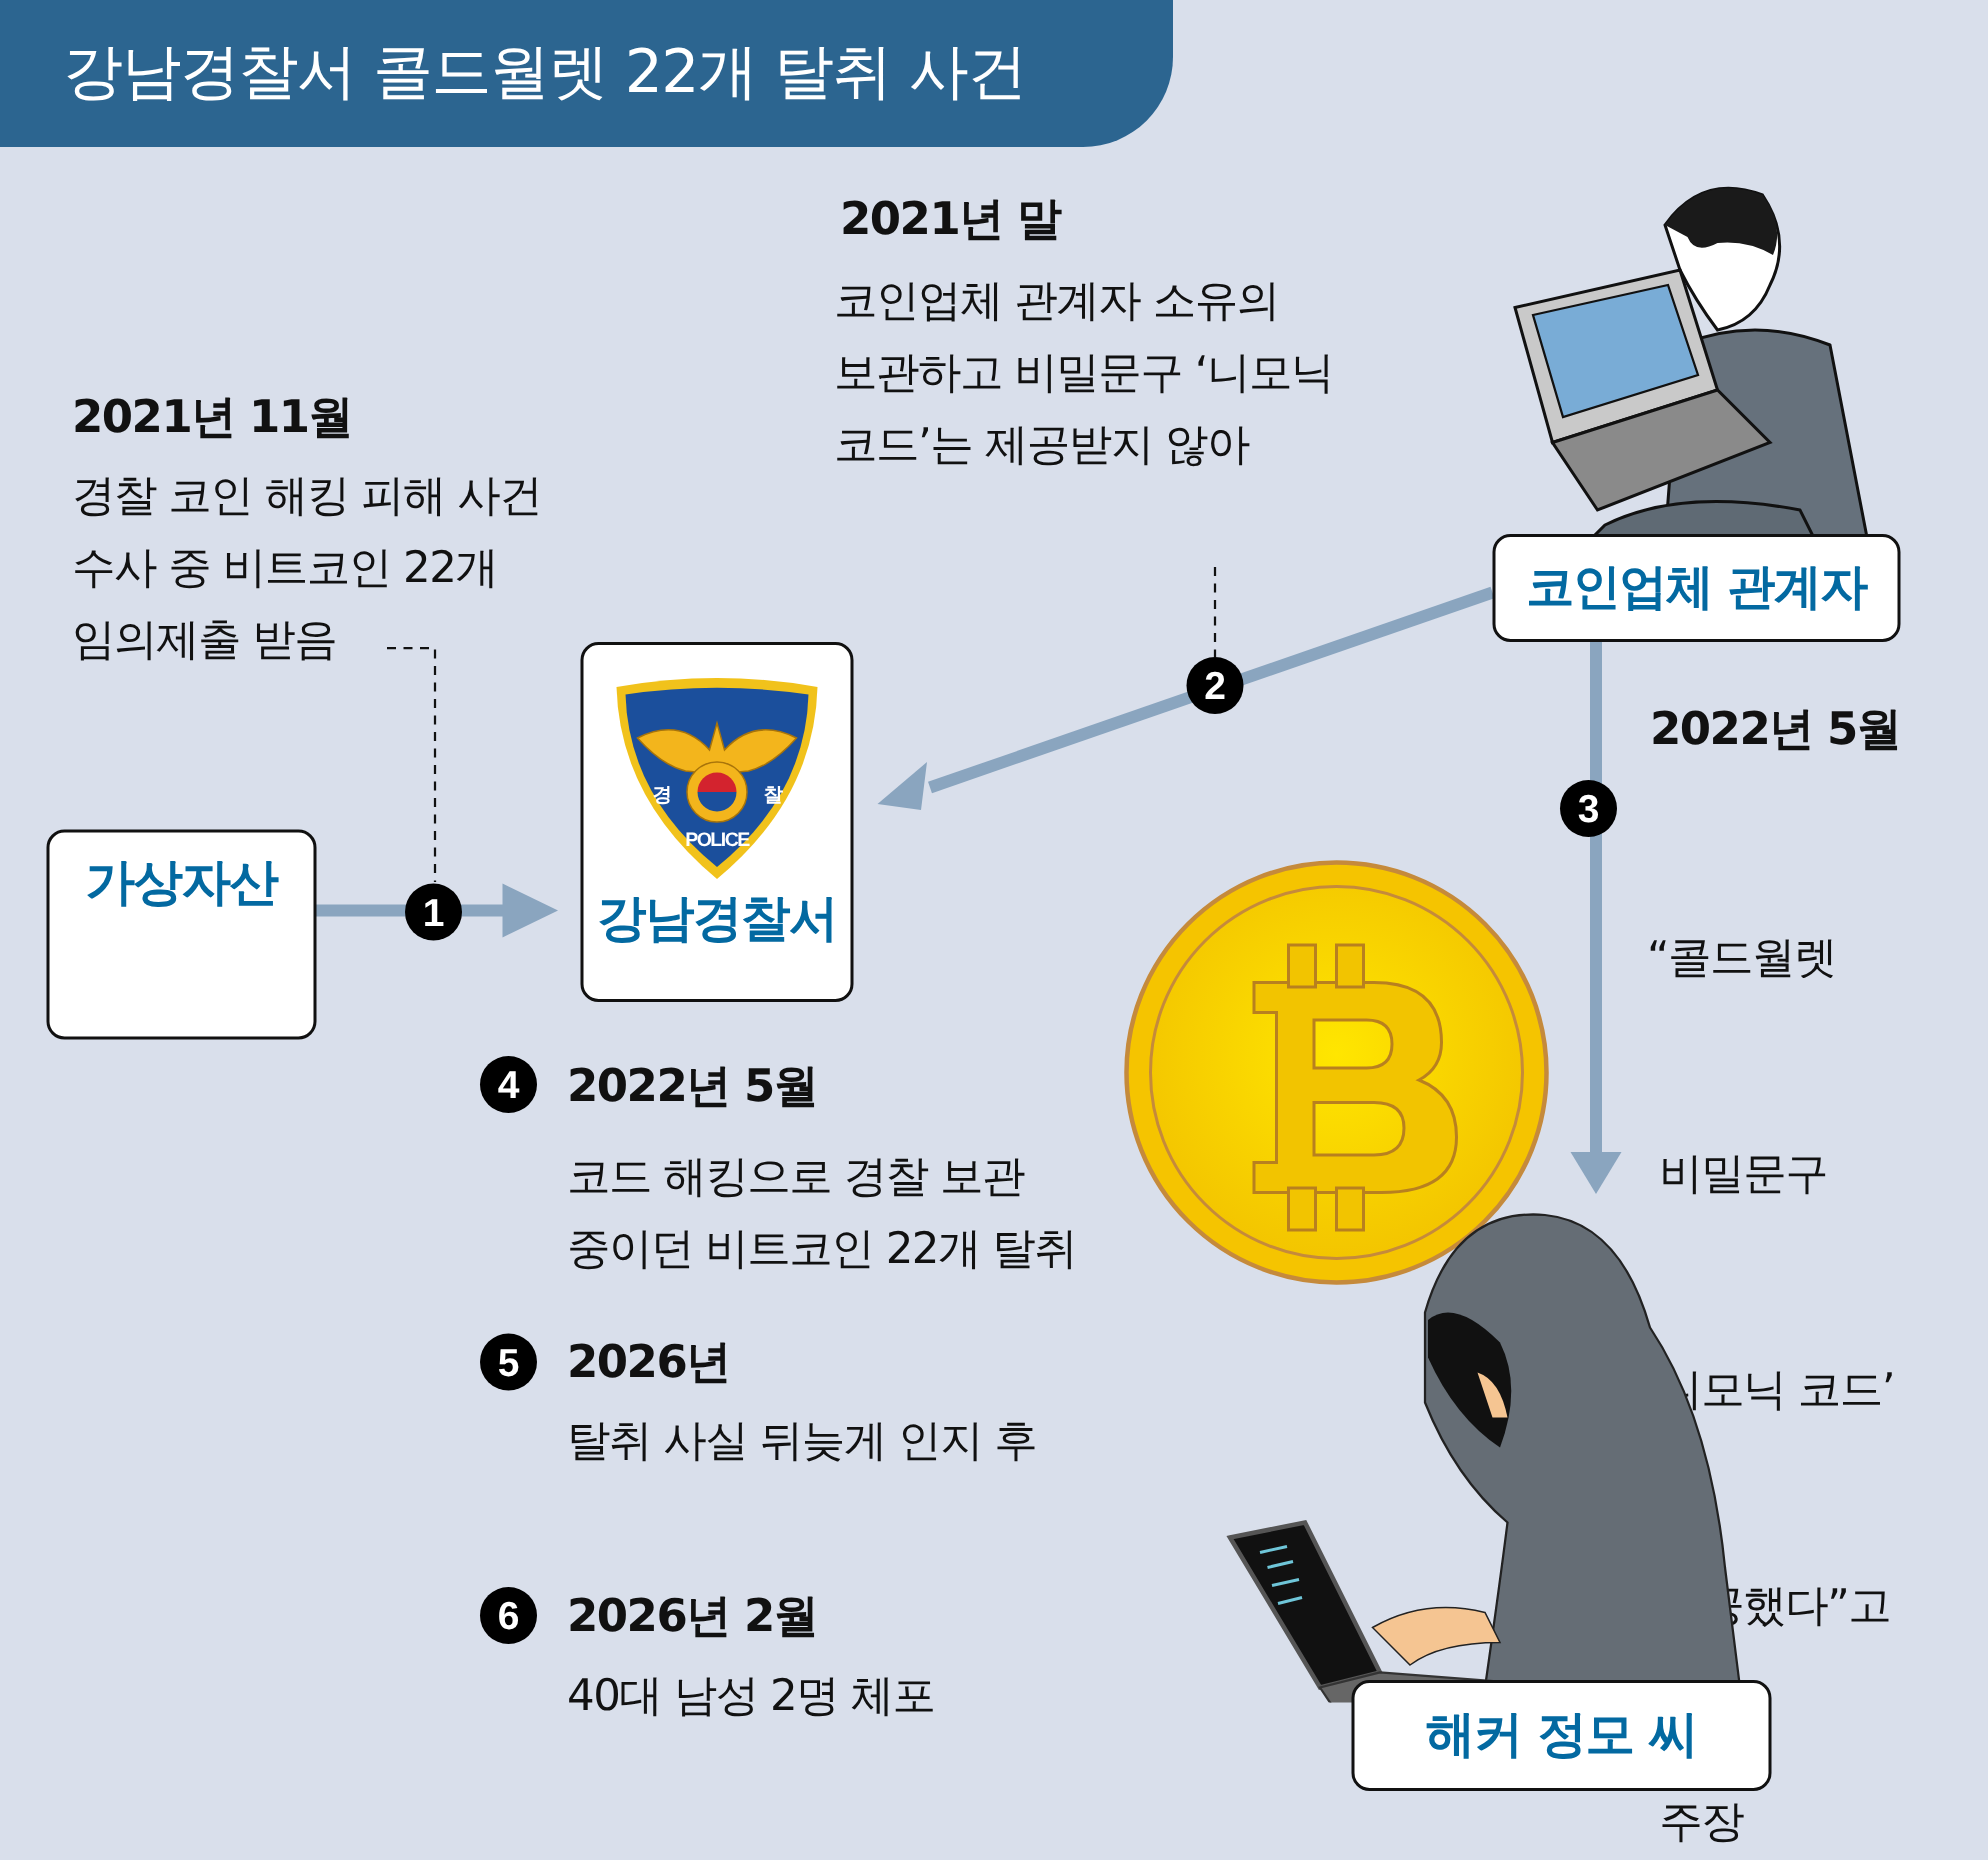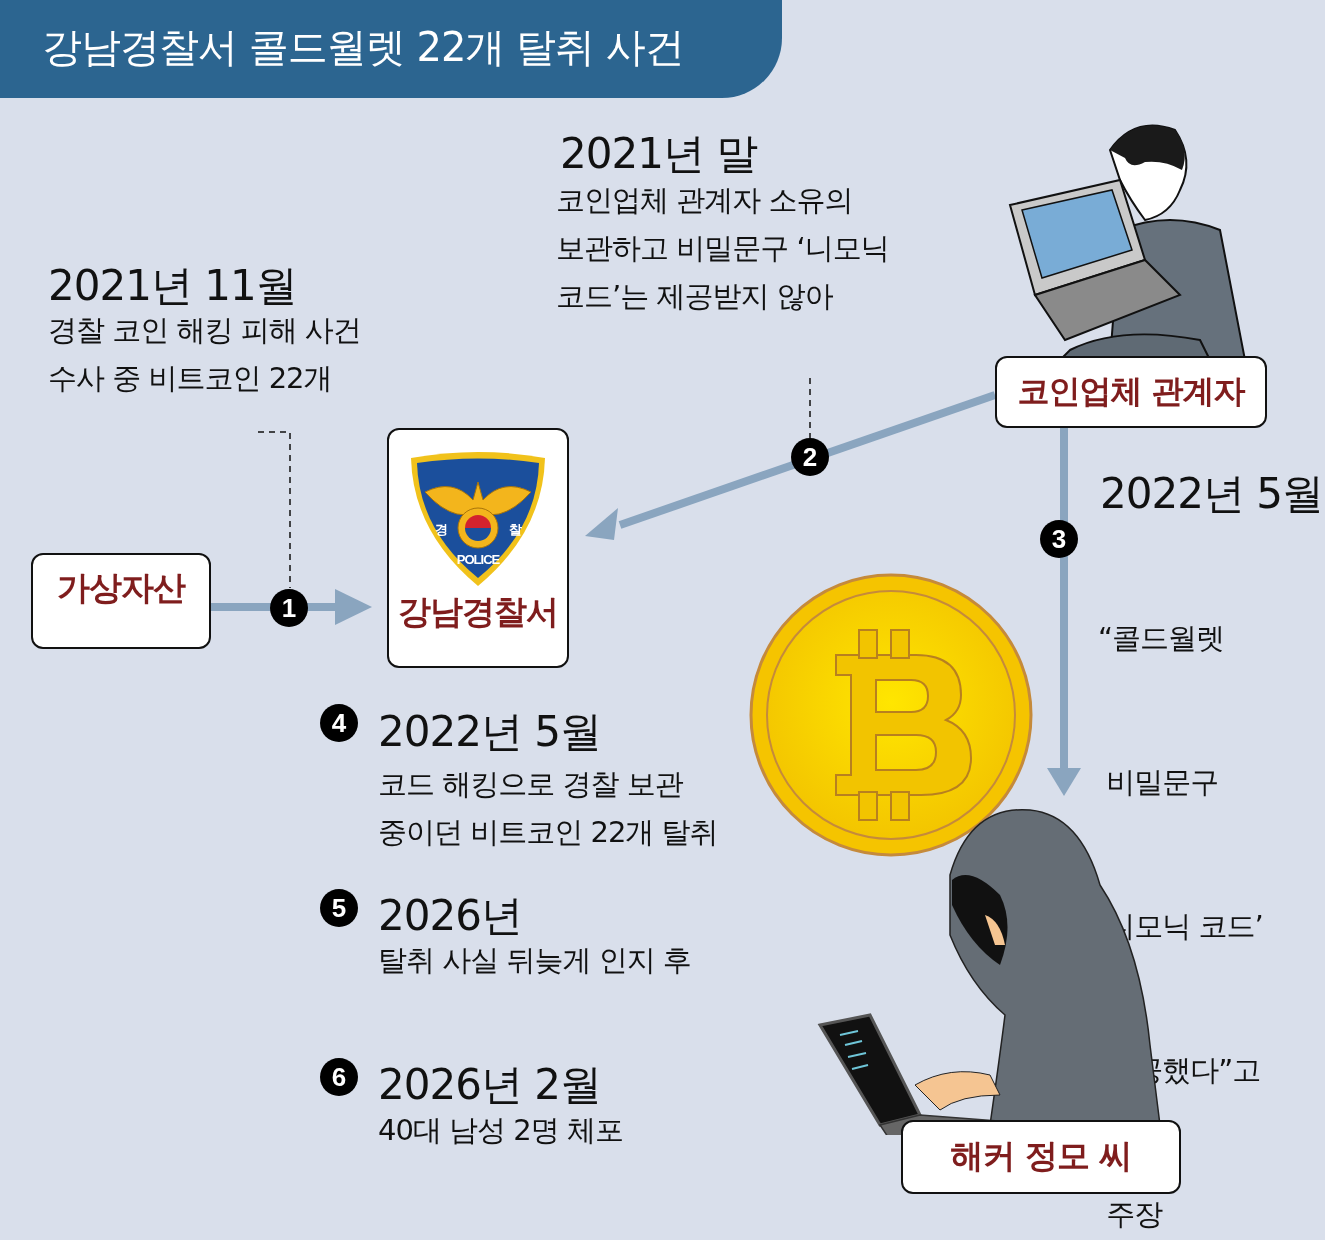--- a/index.html
+++ b/index.html
@@ -2,24 +2,24 @@
 <html><head>
 <meta charset="utf-8">
 <style>
   html, body { margin:0; padding:0; }
   body { width:1325px; height:1240px; background:#d9dfeb; position:relative; overflow:hidden;
          font-family:"DejaVu Sans","Liberation Sans",sans-serif; color:#111; }
   .abs { position:absolute; }
   .title-bar { left:0; top:0; width:782px; height:98px; background:#2c6590;
                border-bottom-right-radius:60px; }
   .title-text { left:42px; top:20px; font-size:40px; color:#fff; letter-spacing:-1px; white-space:nowrap; }
-  .date { font-size:42px; font-weight:normal; letter-spacing:-1px; white-space:nowrap; }
+  .date { font-size:30px; font-weight:bold; letter-spacing:-1px; white-space:nowrap; }
   .desc { font-size:29px; line-height:48px; letter-spacing:-1px; white-space:nowrap; }
   .box { background:#fff; border:2.5px solid #111; border-radius:12px; box-sizing:border-box;
-         color:#7f1d1d; font-weight:bold; text-align:center; letter-spacing:-1px; }
+         color:#0369a1; font-weight:bold; text-align:center; letter-spacing:-1px; }
   .num { width:38px; height:38px; border-radius:50%; background:#000; color:#fff;
          font-weight:bold; font-size:26px; line-height:38px; text-align:center; font-family:"Liberation Sans",sans-serif; }
   svg { position:absolute; }
 </style>
 </head>
 <body>
 
 <div class="abs title-bar"></div>
 <div class="abs title-text">강남경찰서 콜드월렛 22개 탈취 사건</div>
 
@@ -36,20 +36,21 @@
   <line x1="810" y1="378" x2="810" y2="438" stroke="#111" stroke-width="1.5" stroke-dasharray="6,5"></line>
 
   <line x1="1064" y1="428" x2="1064" y2="768" stroke="#8aa5bf" stroke-width="8"></line>
   <polygon points="1047,768 1081,768 1064,796" fill="#8aa5bf"></polygon>
 </svg>
 
 <div class="abs date" style="left:48px;top:258px">2021년 11월</div>
 <div class="abs desc" style="left:48px;top:306px">
   <div>경찰 코인 해킹 피해 사건</div>
   <div>수사 중 비트코인 22개</div>
+  <div>임의제출 받음</div>
 </div>
 
 <div class="abs date" style="left:560px;top:126px">2021년 말</div>
 <div class="abs desc" style="left:556px;top:176px">
   <div>코인업체 관계자 소유의</div>
   <div>보관하고 비밀문구 ‘니모닉</div>
   <div>코드’는 제공받지 않아</div>
 </div>
 
 <div class="abs date" style="left:1100px;top:466px">2022년 5월</div>
@@ -77,21 +78,21 @@
 <div class="abs date" style="left:378px;top:888px">2026년</div>
 <div class="abs desc" style="left:378px;top:936px">
   <div>탈취 사실 뒤늦게 인지 후</div>
 </div>
 
 <div class="abs date" style="left:378px;top:1057px">2026년 2월</div>
 <div class="abs desc" style="left:378px;top:1106px">
   <div>40대 남성 2명 체포</div>
 </div>
 
-<div class="abs box" style="left:31px;top:553px;width:180px;height:96px;font-size:33px;line-height:46px;padding-top:10px">
+<div class="abs box" style="left:31px;top:553px;width:180px;height:140px;font-size:33px;line-height:46px;padding-top:10px">
   <div>가상자산</div>
 </div>
 
 <div class="abs box" style="left:387px;top:428px;width:182px;height:240px">
   <svg width="150" height="140" style="left:14px;top:22px">
     <path d="M8,6 Q75,-6 142,6 Q140,80 75,134 Q10,80 8,6 Z" fill="#f1c21b"></path>
     <path d="M14,11 Q75,2 136,11 Q134,78 75,126 Q16,78 14,11 Z" fill="#1b4f9c"></path>
     <path d="M22,40 Q50,26 70,48 L75,30 L80,48 Q100,26 128,40 Q112,58 96,62 L75,64 L54,62 Q38,58 22,40 Z" fill="#f3b51c" stroke="#a8740a" stroke-width="1"></path>
     <circle cx="75" cy="76" r="20" fill="#f3b51c" stroke="#a8740a" stroke-width="1"></circle>
     <path d="M62,76 a13,13 0 0 1 26,0 Z" fill="#d3232e"></path>

